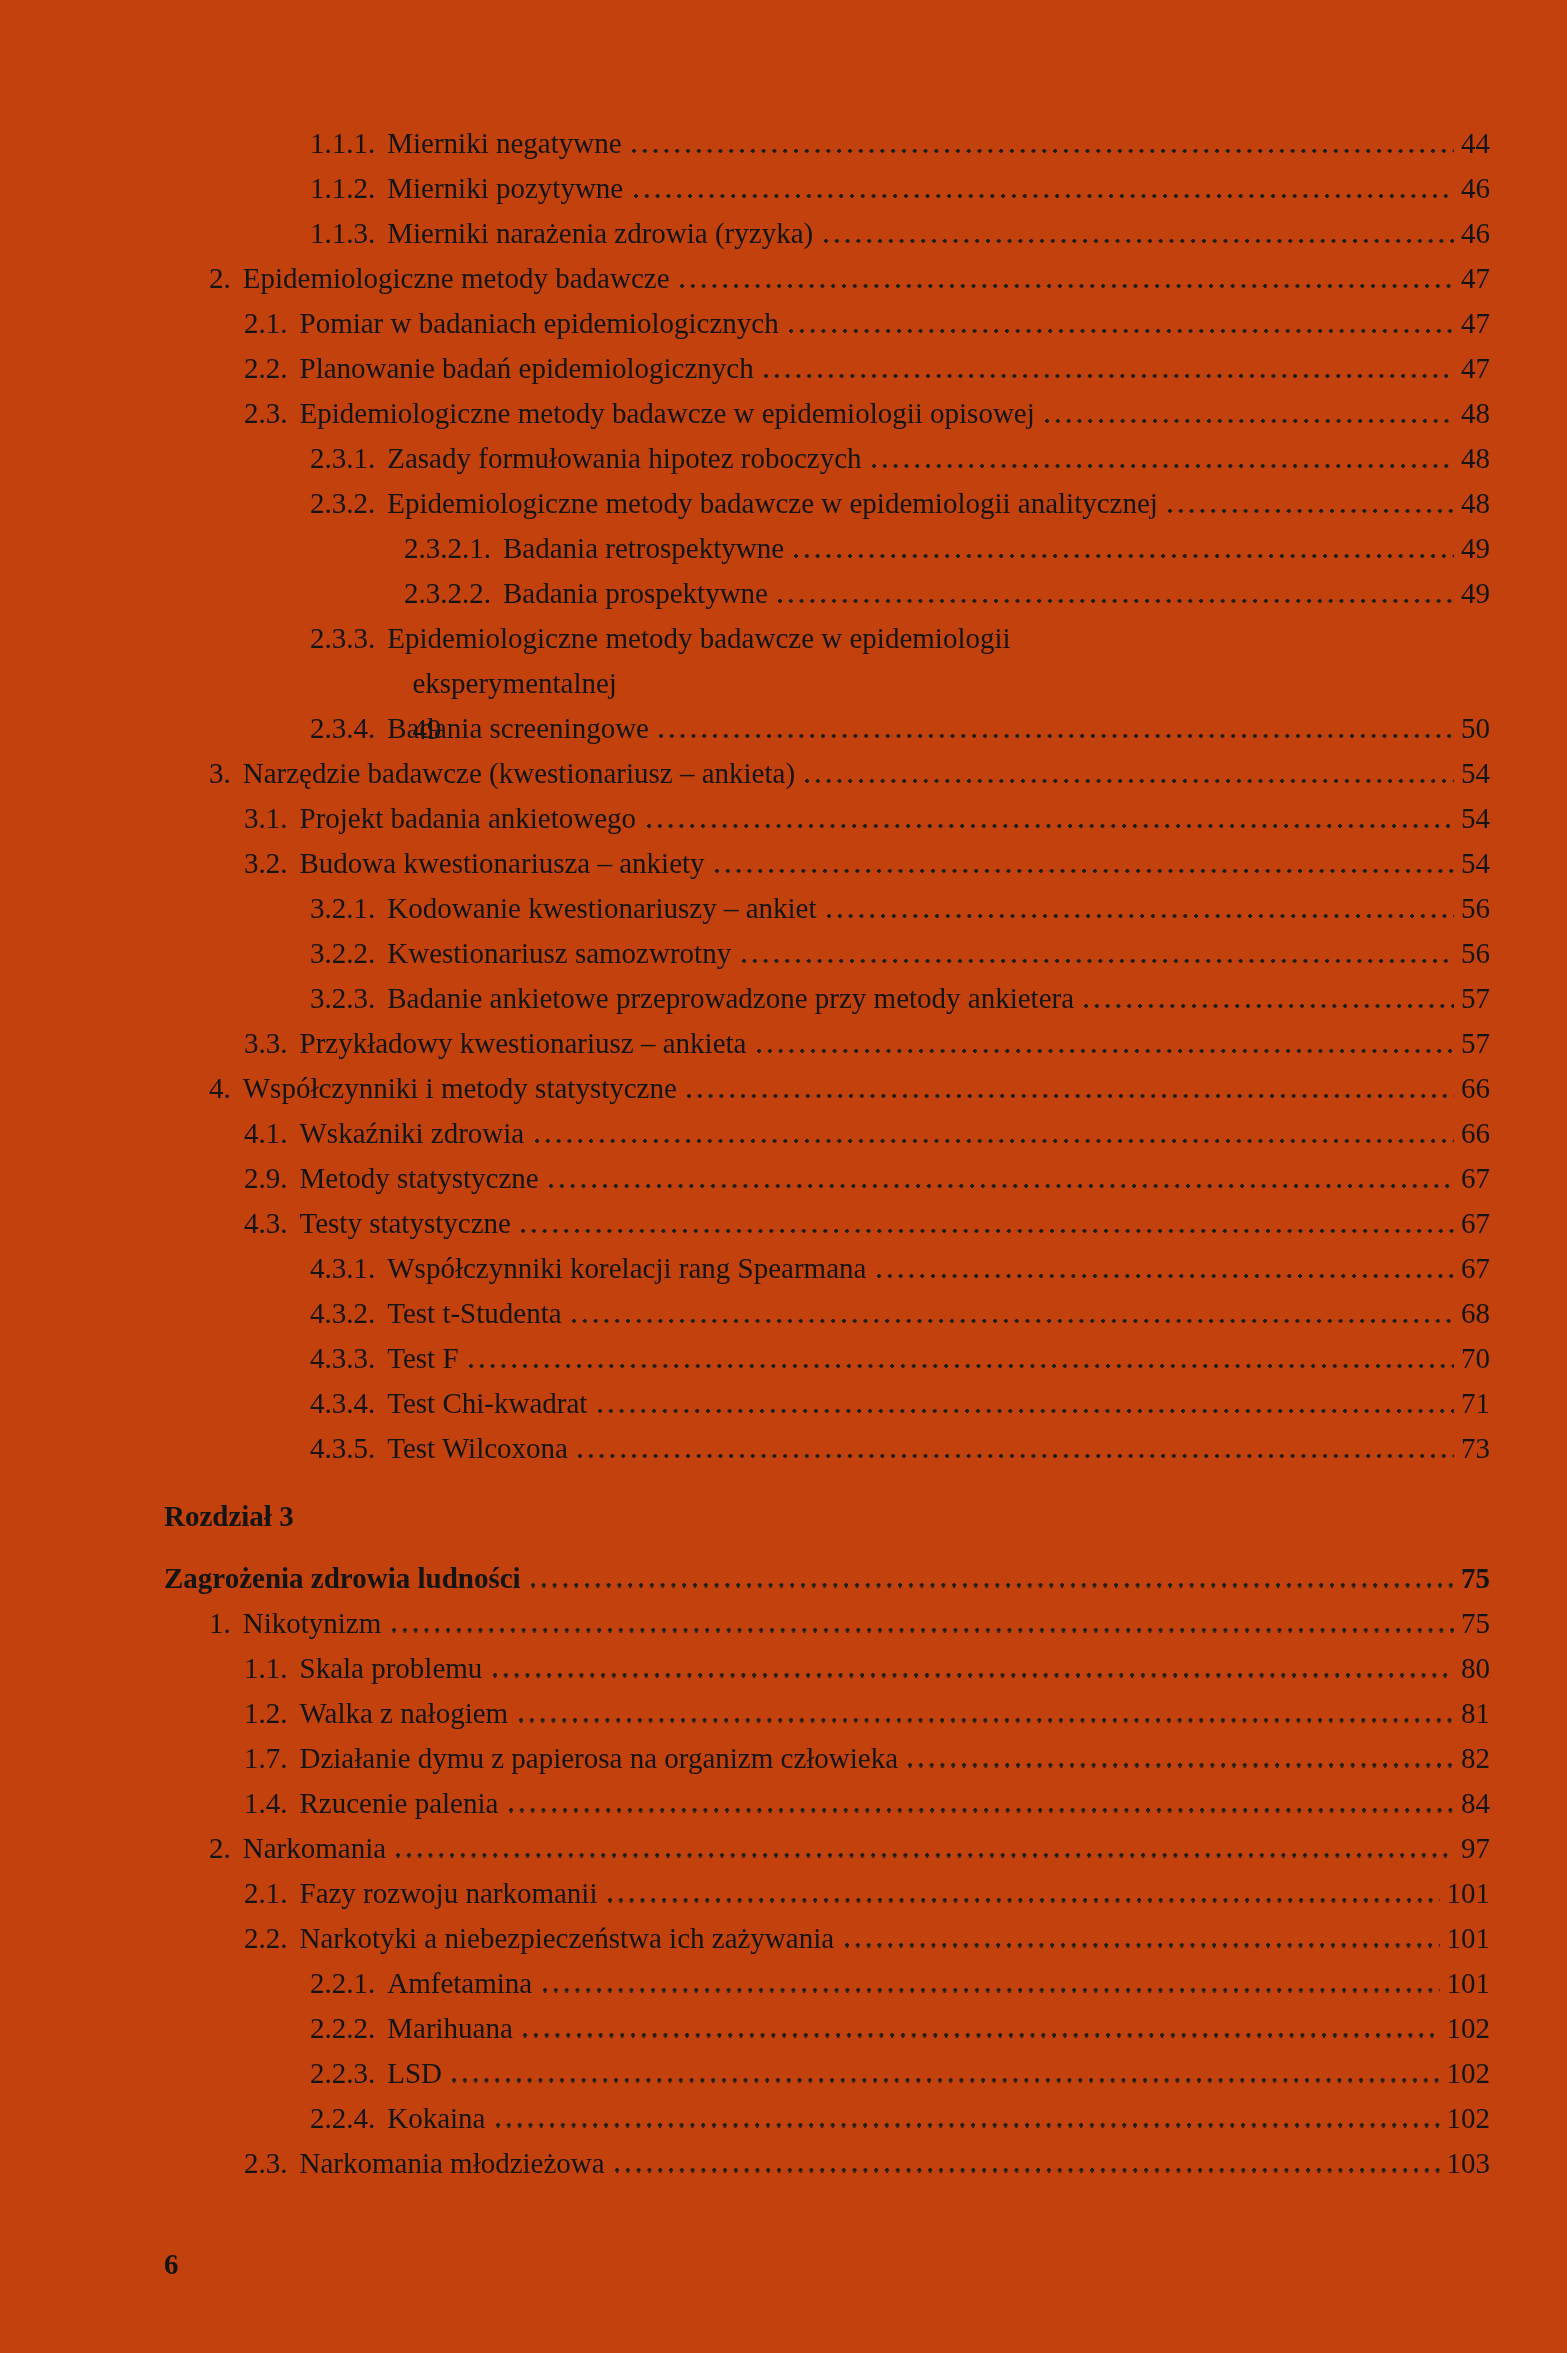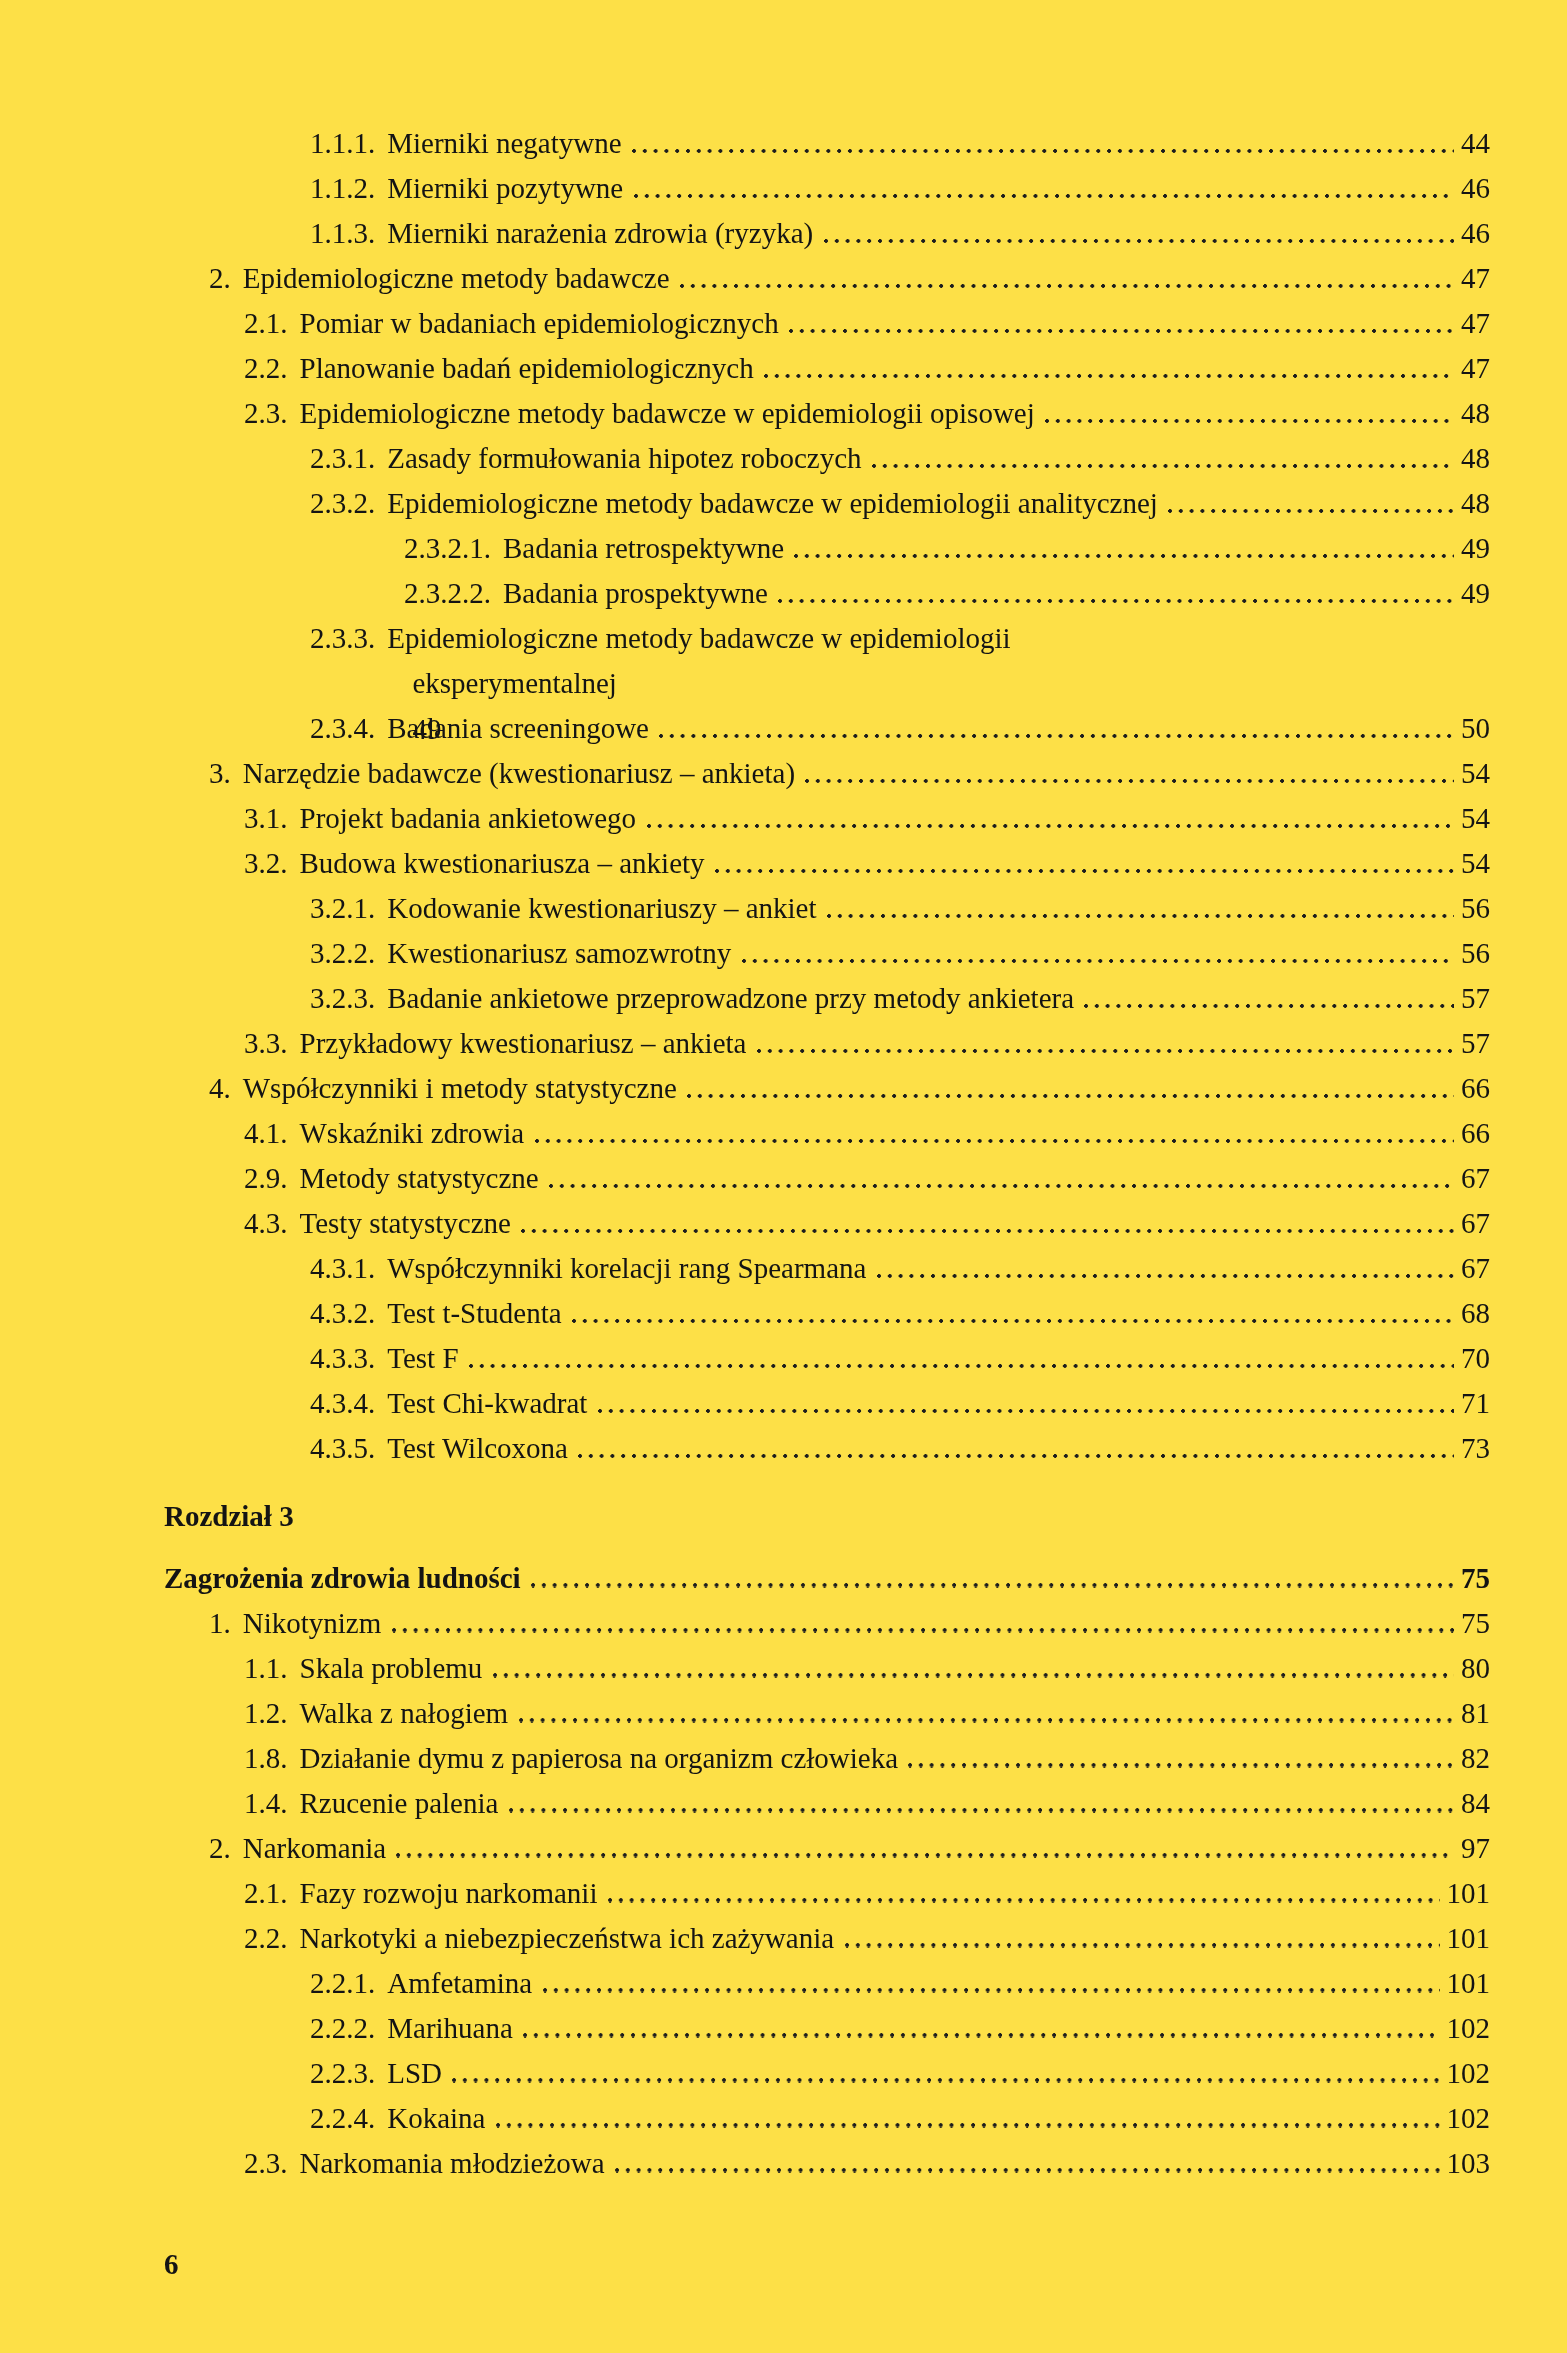--- a/index.html
+++ b/index.html
@@ -5,21 +5,21 @@
   html, body {
     margin: 0;
     padding: 0;
     background: #f4f4f2;
   }
   .page {
     position: relative;
     width: 1567px;
     height: 2354px;
     margin: 0 auto;
-    background: #fde047;
+    background: #c2410c;
     color: #141414;
     font-family: "Liberation Serif", "DejaVu Serif", serif;
     font-size: 29px;
     overflow: hidden;
   }
   .toc {
     position: absolute;
     left: 164px;
     top: 121px;
     width: 1326px;
@@ -272,21 +272,21 @@
     <span class="dot-leader"></span>
     <span class="pg">80</span>
   </div>
       <div class="toc-row indent-l2">
     <span class="num">1.2.</span>
     <span class="title">Walka z nałogiem</span>
     <span class="dot-leader"></span>
     <span class="pg">81</span>
   </div>
       <div class="toc-row indent-l2">
-    <span class="num">1.8.</span>
+    <span class="num">1.7.</span>
     <span class="title">Działanie dymu z papierosa na organizm człowieka</span>
     <span class="dot-leader"></span>
     <span class="pg">82</span>
   </div>
       <div class="toc-row indent-l2">
     <span class="num">1.4.</span>
     <span class="title">Rzucenie palenia</span>
     <span class="dot-leader"></span>
     <span class="pg">84</span>
   </div>

